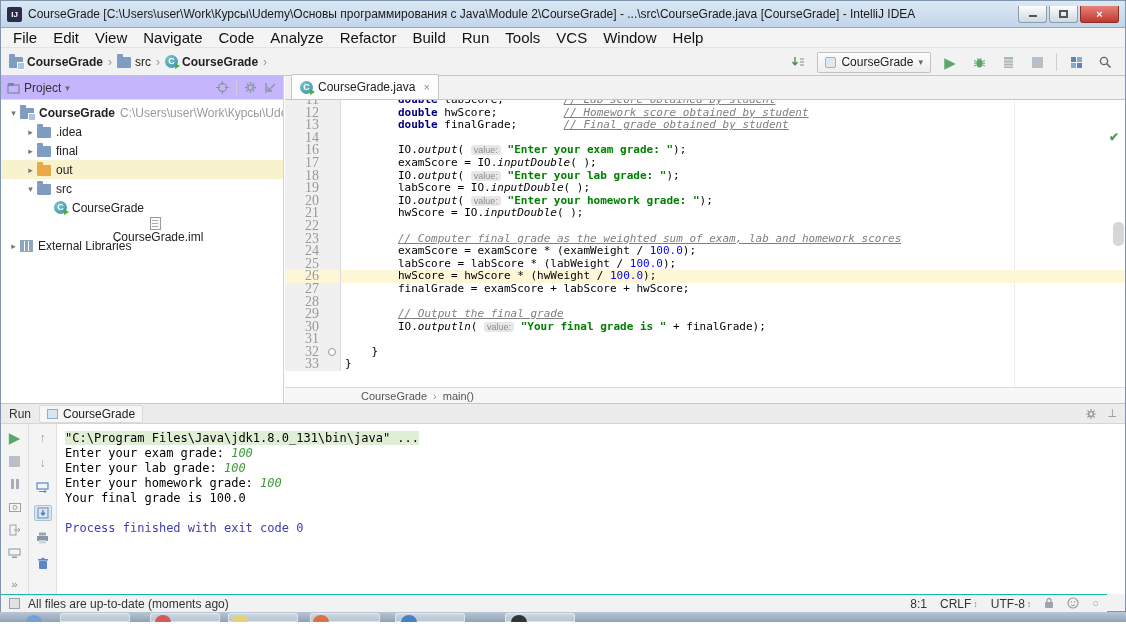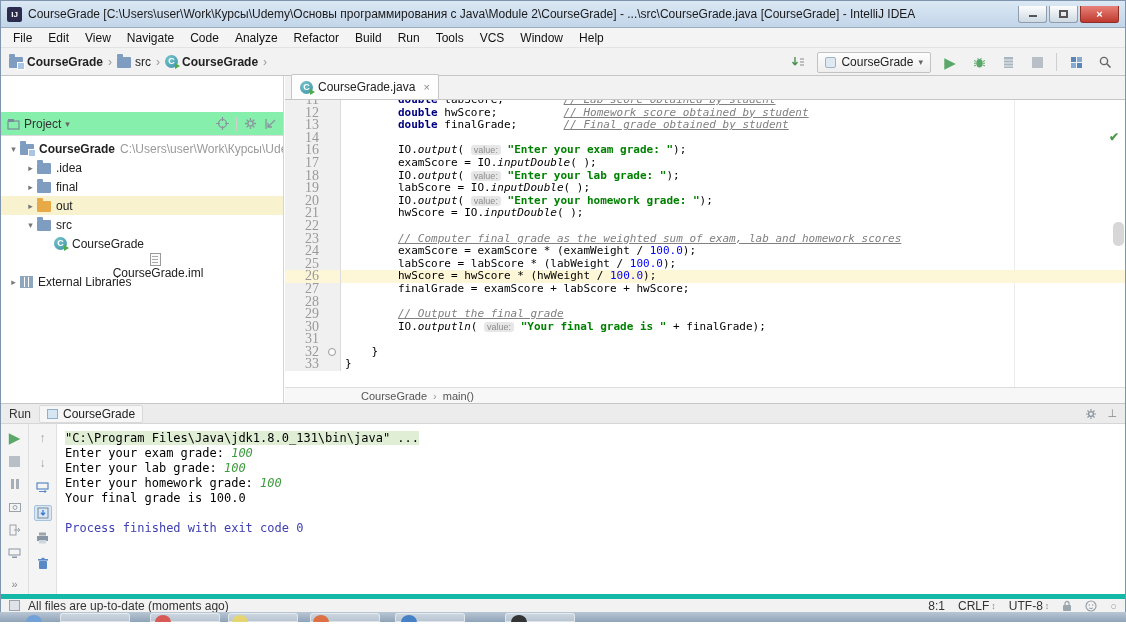--- a/index.html
+++ b/index.html
@@ -12,42 +12,42 @@
   .app-icon { width:15px; height:15px; background:#2b2b4d; color:#fff; font:bold 8px/15px "Liberation Sans",sans-serif; text-align:center; border-radius:2px; margin-right:6px; flex:none; }
   .title-text { font-size:12px; color:#1a1a1a; white-space:nowrap; overflow:hidden; flex:1; }
   .win-controls { display:flex; flex:none; margin-left:8px; }
   .win-btn { width:29px; height:17px; border:1px solid #8e9cac; border-top:none; border-radius:0 0 3px 3px; background:linear-gradient(#fdfdfd,#cdd9e3); margin-left:2px; display:flex; align-items:center; justify-content:center; font-size:11px; color:#444; cursor:default; }
   .win-btn.close { width:39px; background:linear-gradient(#e8837a,#c0392e); border-color:#8c2f26; color:#fff; font-weight:bold; }
   .min-glyph { display:inline-block; width:8px; border-bottom:2px solid #555; height:7px; }
   .max-glyph { display:inline-block; width:9px; height:8px; border:2px solid #555; }
 
   
   .menubar { position:absolute; left:0; top:27px; right:0; height:20px; background:#f4f4f4; display:flex; align-items:center; padding-left:4px; border-bottom:1px solid #e3e3e3; }
-  .menu-item { font-size:12px; color:#111; padding:0 8px; }
+  .menu-item { font-size:15px; color:#111; padding:0 8px; }
 
   
   .navbar { position:absolute; left:0; top:47px; right:0; height:28px; background:#f2f2f2; border-bottom:1px solid #c6c6c6; display:flex; align-items:center; padding-left:8px; }
   .bc-item { display:inline-flex; align-items:center; gap:4px; }
   .bc-label { font-size:12px; color:#222; }
   .bc-item.bold .bc-label { font-weight:bold; }
   .bc-sep { color:#999; font-size:12px; padding:0 5px; }
   .bc-icon, .tree-icon { display:inline-block; position:relative; flex:none; }
   .toolbar-right { position:absolute; right:10px; top:47px; height:28px; display:flex; align-items:center; gap:9px; }
   .tb-btn { display:flex; align-items:center; justify-content:center; width:20px; height:20px; }
   .run-config { display:flex; align-items:center; gap:5px; border:1px solid #c2c2c2; background:linear-gradient(#fdfdfd,#eeeeee); height:21px; padding:0 7px; border-radius:2px; font-size:12px; color:#222; }
   .cfg-icon { width:11px; height:11px; border:1px solid #9fb3c6; background:#dfe9f2; border-radius:2px; }
   .chev { color:#666; font-size:9px; }
   .play-glyph { color:var(--run-green); font-size:15px; line-height:1; }
   .stop-glyph { width:11px; height:11px; background:#b9bfc6; display:inline-block; }
   .tb-sep { width:1px; height:18px; background:#cfcfcf; }
 
   
   .main { position:absolute; left:0; top:75px; right:0; height:327px; background:#fff; }
   .project-panel { position:absolute; left:0; top:0; width:283px; height:100%; background:#fff; border-right:1px solid #d4d4d4; overflow:hidden; }
-  .pp-header { height:24px; background:#86efac; border-bottom:1px solid #dddddd; display:flex; align-items:center; padding:0 6px;margin-top:36px; }
+  .pp-header { height:24px; background:#c4b5fd; border-bottom:1px solid #dddddd; display:flex; align-items:center; padding:0 6px; }
   .pp-title { font-size:12px; color:#333; margin:0 4px; }
   .pp-tools { margin-left:auto; display:flex; align-items:center; gap:7px; }
   .pp-divider { width:1px; height:14px; background:#d0d0d0; }
   .tree { padding-top:3px; }
   .tree-row { height:19px; display:flex; align-items:center; font-size:12px; color:#222; white-space:nowrap; }
   .tree-row.hl { background:var(--tree-highlight); }
   .tree-arrow { width:13px; color:#777; font-size:9px; text-align:center; flex:none; }
   .tree-label { margin-left:5px; }
   .tree-label.bold { font-weight:bold; }
   .tree-path { color:#9a9a9a; margin-left:5px; }
@@ -107,23 +107,23 @@
   .more-glyph { color:#888; font-size:11px; margin-bottom:4px; }
   .gray-arrow { color:#9aa2aa; font-size:12px; }
   .pause-glyph { width:8px; height:10px; border-left:3px solid #a8aeb5; border-right:3px solid #a8aeb5; }
   .console { position:absolute; left:56px; top:20px; right:0; bottom:0; background:#fff; overflow:hidden; padding:7px 0 0 8px; }
   .console-line { font:12px/15px "DejaVu Sans Mono", monospace; white-space:pre; color:#000; }
   .tk-hl { background:var(--console-cmd-bg); }
   .tk-in { color:var(--user-input); font-style:italic; }
   .tk-sys { color:var(--sys-output); }
 
   
-  .statusbar { position:absolute; left:0; top:593px; right:0; height:18px; background:#f2f2f2; border-top:5px solid #14b8a6; display:flex; align-items:center; padding:0 8px; font-size:12px; color:#333; }
+  .statusbar { position:absolute; left:0; top:593px; right:18px; height:18px; background:#f2f2f2; border-top:1px solid #14b8a6; display:flex; align-items:center; padding:0 8px; font-size:12px; color:#333; }
   .sb-icon { width:11px; height:11px; border:1px solid #9aa2aa; background:#dfe3e7; margin-right:8px; }
-  .sb-right { margin-left:auto; display:flex; align-items:center; gap:13px; color:#333; }
+  .sb-right { margin-left:auto; display:flex; gap:13px; color:#333; }
   .sb-seg { display:flex; align-items:center; gap:2px; }
   .updown { color:#888; font-size:9px; }
   .sb-circle { color:#9aa2aa; font-size:11px; }
 
   
   .taskbar { position:absolute; left:0; top:612px; width:1126px; height:10px; background:linear-gradient(#b9c6d4,#8fa3b8); overflow:hidden; }
   .tb-item { position:absolute; top:3px; width:16px; height:14px; border-radius:50%; opacity:.95; }
   .tb-slot { position:absolute; top:1px; height:9px; width:70px; background:rgba(255,255,255,.35); border:1px solid rgba(255,255,255,.5); border-radius:3px 3px 0 0; }
   svg { display:block; }
 </style>

